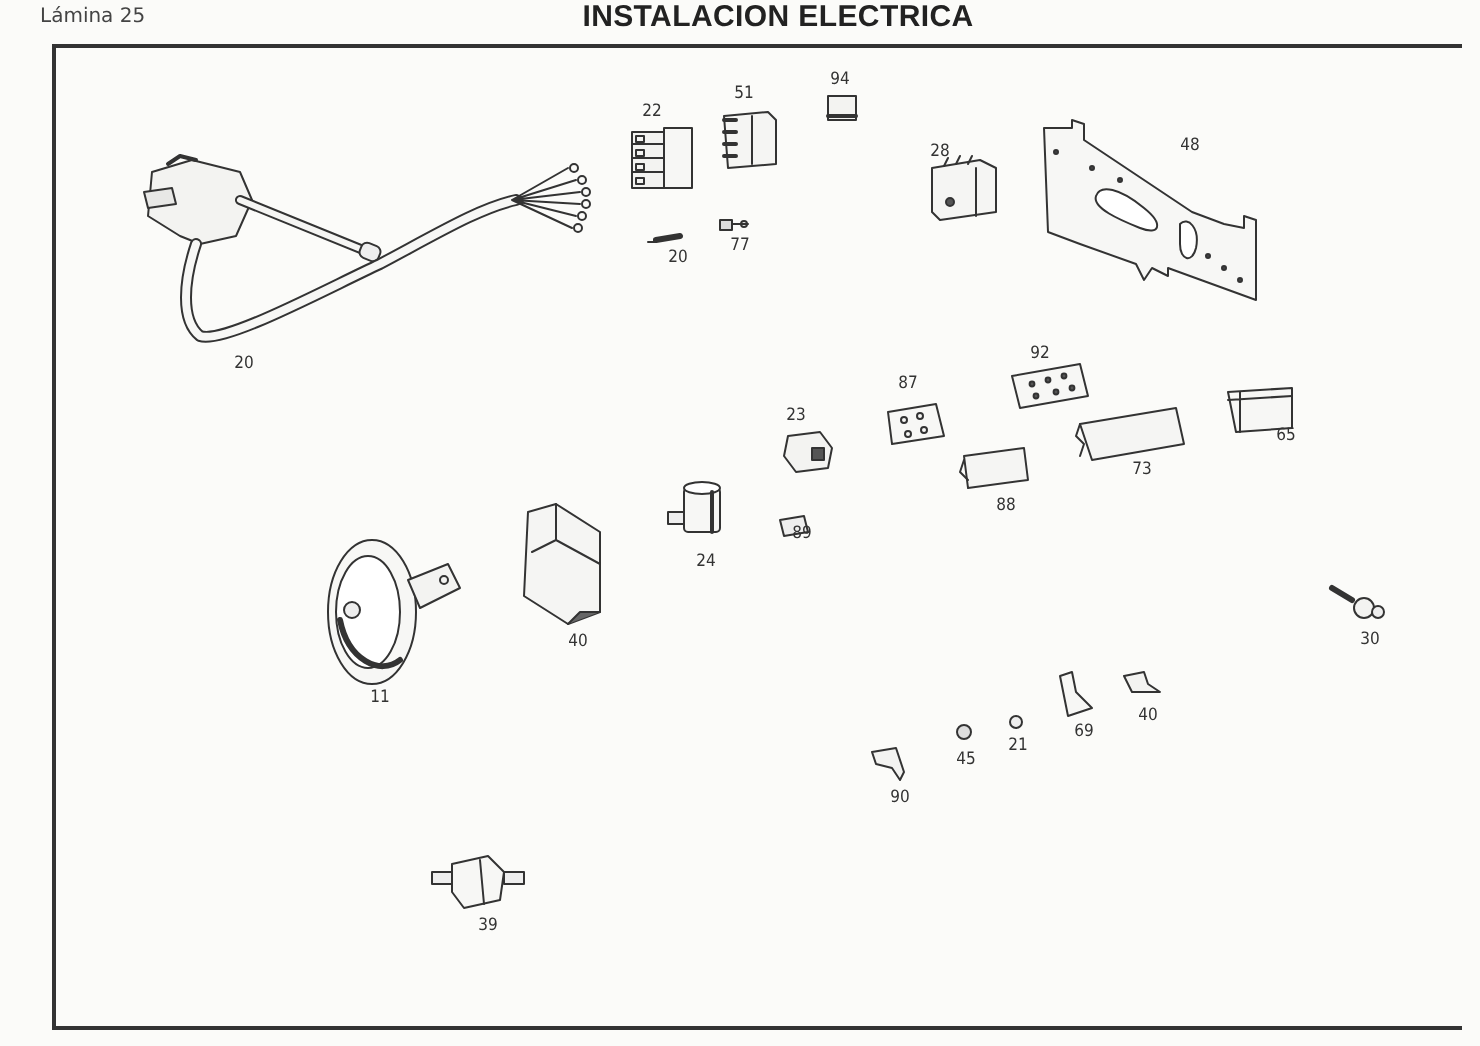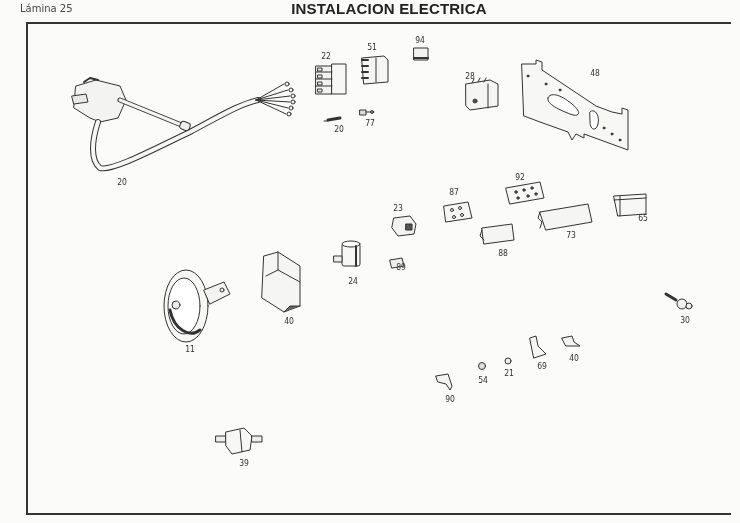--- a/index.html
+++ b/index.html
@@ -197,15 +197,15 @@
 <div class="part-label" style="left:571px;top:230px">73</div>
 <div class="part-label" style="left:503px;top:248px">88</div>
 <div class="part-label" style="left:401px;top:262px">89</div>
 <div class="part-label" style="left:353px;top:276px">24</div>
 <div class="part-label" style="left:289px;top:316px">40</div>
 <div class="part-label" style="left:190px;top:344px">11</div>
 <div class="part-label" style="left:685px;top:315px">30</div>
 <div class="part-label" style="left:574px;top:353px">40</div>
 <div class="part-label" style="left:542px;top:361px">69</div>
 <div class="part-label" style="left:509px;top:368px">21</div>
-<div class="part-label" style="left:483px;top:375px">54</div>
+<div class="part-label" style="left:483px;top:375px">45</div>
 <div class="part-label" style="left:450px;top:394px">90</div>
 <div class="part-label" style="left:244px;top:458px">39</div>
 
 </body></html>

